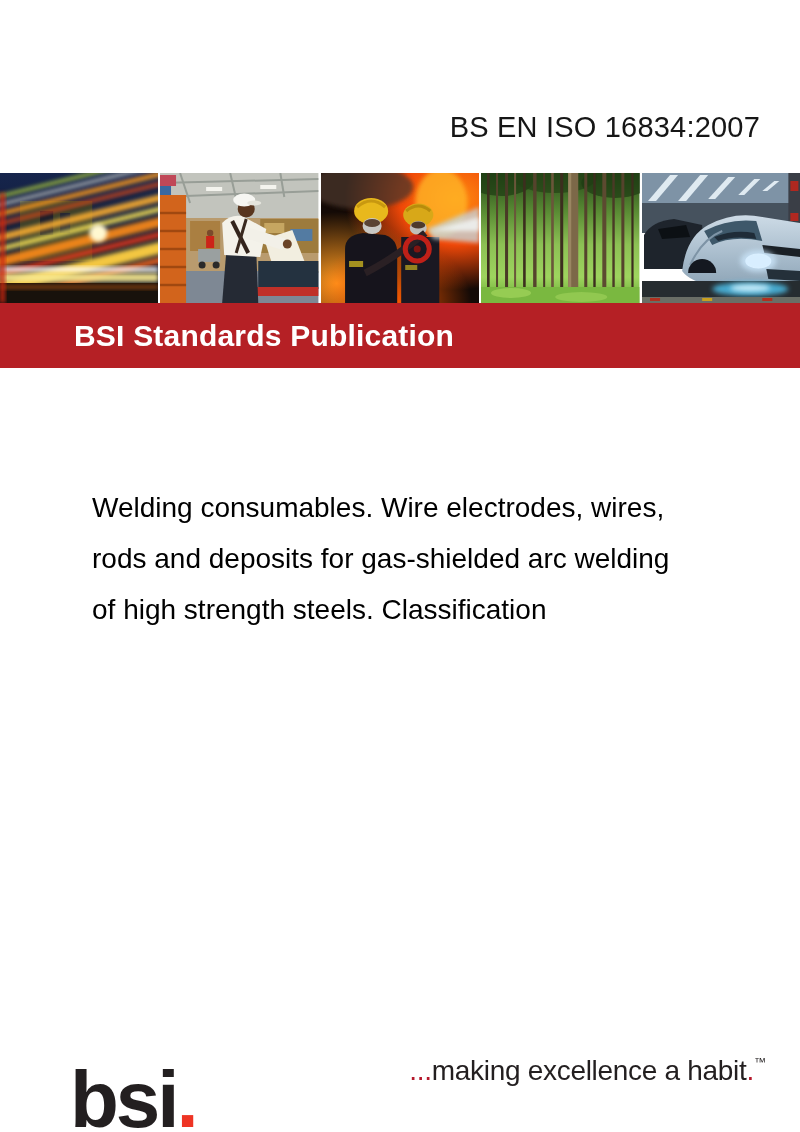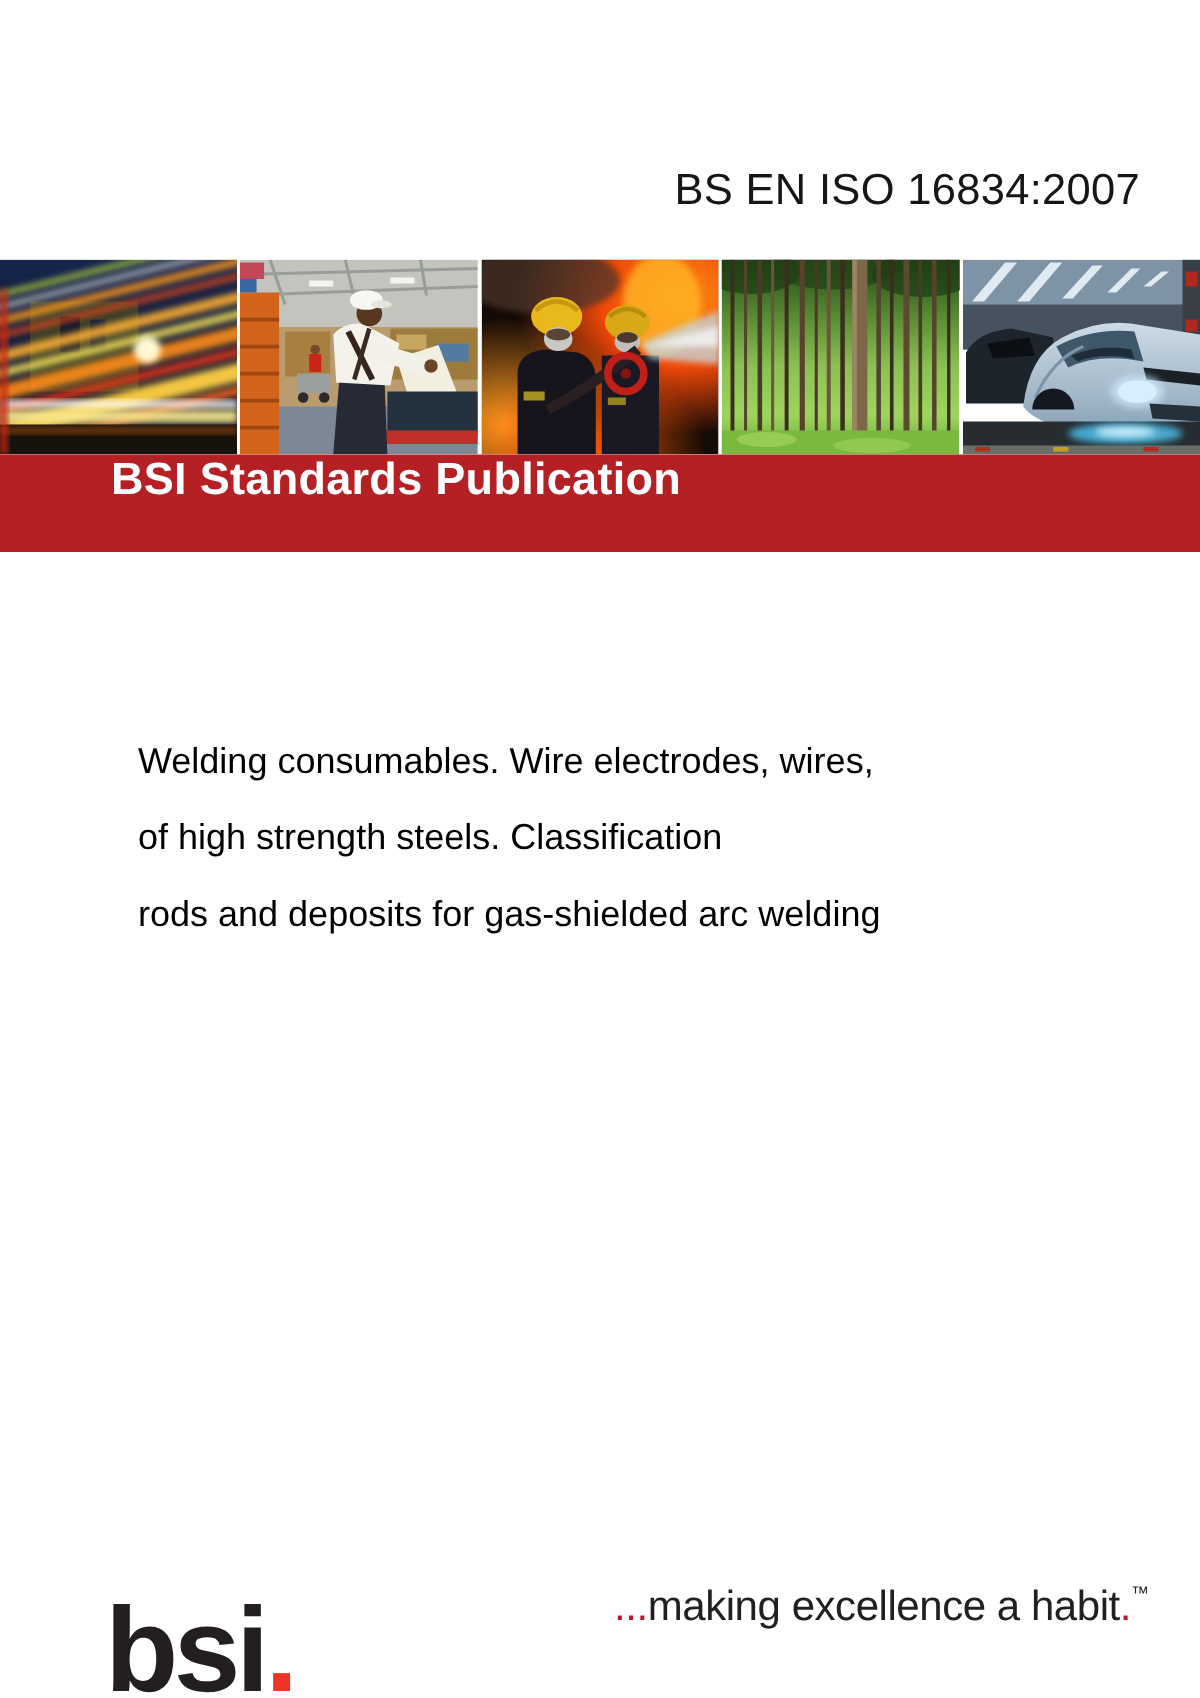--- a/index.html
+++ b/index.html
@@ -33,35 +33,36 @@
   .photo { flex: 1 1 0; height: 130px; overflow: hidden; }
   .photo svg { display: block; width: 100%; height: 100%; }
 
   
   .banner {
     position: absolute;
     top: 285px; left: 0;
     width: 800px; height: 65px;
     background: #b52025;
     display: flex;
+    align-items: center;
   }
   .banner-title {
     color: #ffffff;
     font-weight: bold;
     font-size: 30px;
     padding-left: 74px;
     letter-spacing: 0.2px;
   }
 
   
   .doc-title {
     position: absolute;
     top: 464px; left: 92px;
     width: 700px;
-    font-size: 24px;
+    font-size: 28px;
     line-height: 51px;
     color: #000000;
   }
 
   
   .bsi-logo {
     position: absolute;
     left: 70px; top: 1044px;
     font-size: 80px;
     font-weight: bold;
@@ -313,22 +314,22 @@
     </div>
 
   </div>
 
   <div class="banner">
     <span class="banner-title">BSI Standards Publication</span>
   </div>
 
   <div class="doc-title">
     <div>Welding consumables. Wire electrodes, wires,</div>
+    <div>rods and deposits for gas-shielded arc welding</div>
     <div>of high strength steels. Classification</div>
-    <div>rods and deposits for gas-shielded arc welding</div>
   </div>
 
   <div class="bsi-logo">
     <span>bsi</span><span class="dot">.</span>
   </div>
 
   <div class="tagline">
     <span class="red">...</span><span>making excellence a habit</span><span class="red">.</span><span class="tm">™</span>
   </div>
 

